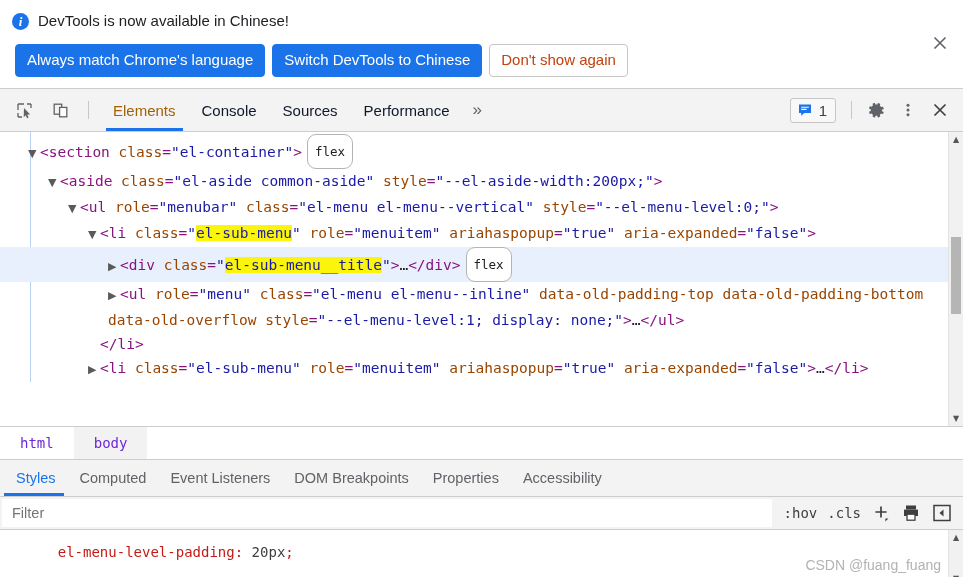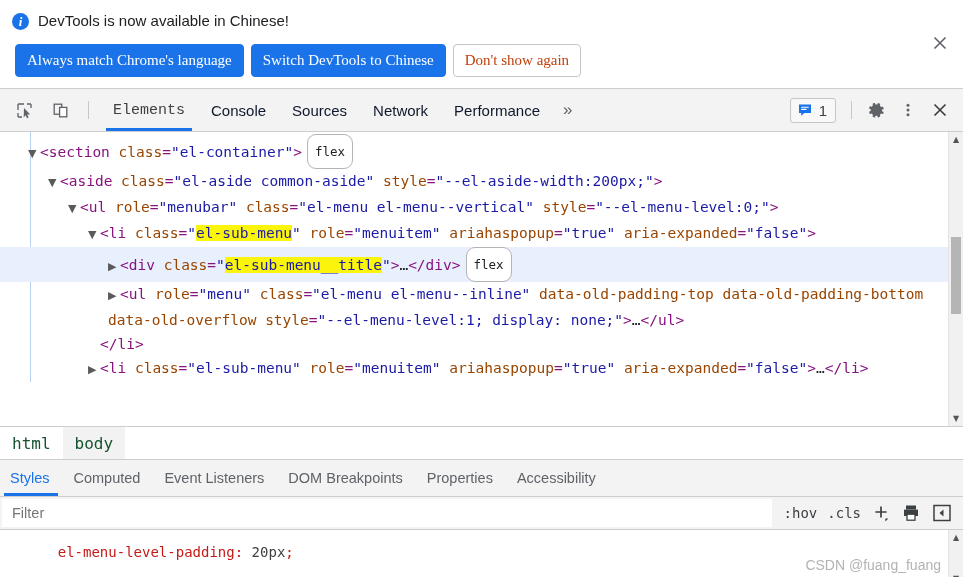--- a/index.html
+++ b/index.html
@@ -50,21 +50,21 @@
     line-height: 18px;
   }
   .infobar-buttons {
     display: flex;
     align-items: center;
     gap: 7px;
     margin-top: 11px;
     padding-left: 3px;
   }
   .btn {
-    font-family: Liberation Serif, serif;
+    font-family: Liberation Sans, sans-serif;
     font-size: 15px;
     line-height: 16px;
     padding: 7px 11px 8px 11px;
     border-radius: 4px;
     border: 1px solid transparent;
     cursor: pointer;
     white-space: nowrap;
   }
   .btn-primary {
     background: #1a73e8;
@@ -129,22 +129,21 @@
     display: flex;
     align-items: center;
     padding: 0 13px;
     font-size: 15px;
     color: #0f172a;
     cursor: pointer;
     position: relative;
     white-space: nowrap;
   }
   .tab.active {
-    color: #404040;
-    font-family: Liberation Mono, monospace;
+    color: #a16207;
   }
   .tab.active::after {
     content: "";
     position: absolute;
     left: 6px;
     right: 6px;
     bottom: 0;
     height: 3px;
     background: #1a73e8;
   }
@@ -279,24 +278,24 @@
     display: flex;
     align-items: stretch;
     height: 33px;
     background: #ffffff;
     border-bottom: 1px solid #cdcdcd;
     box-sizing: border-box;
   }
   .crumb {
     display: flex;
     align-items: center;
-    padding: 0 12px;
+    padding: 0 20px;
     font-family: "DejaVu Sans Mono", "Liberation Mono", monospace;
-    font-size: 16px;
-    color: #14532d;
+    font-size: 14px;
+    color: #6d28d9;
     cursor: pointer;
   }
   .crumb.alt { background: #f2f2f2; }
 
   
   .sidebar-tabs {
     display: flex;
     align-items: stretch;
     height: 37px;
     background: #f3f3f3;
@@ -306,21 +305,21 @@
   .sb-tab {
     display: flex;
     align-items: center;
     padding: 0 12px;
     font-size: 14.5px;
     color: #5f6368;
     cursor: pointer;
     position: relative;
     white-space: nowrap;
   }
-  .sb-tab:first-child { padding-left: 10px; }
+  .sb-tab:first-child { padding-left: 16px; }
   .sb-tab.active { color: #1a73e8; }
   .sb-tab.active::after {
     content: "";
     position: absolute;
     left: 4px;
     right: 4px;
     bottom: 0;
     height: 3px;
     background: #1a73e8;
   }
@@ -452,21 +451,20 @@
         <rect x="7.6" y="5.4" width="7.2" height="9.4" stroke="#5f6368" stroke-width="1.3" fill="#fff"></rect>
       </svg>
     </div>
     <div class="tb-sep"></div>
   </div>
 
   <div class="tabs">
     <div class="tab active">Elements</div>
     <div class="tab">Console</div>
     <div class="tab">Sources</div>
-    <div class="tab">Network</div>
     <div class="tab">Performance</div>
     <div class="tab-more">»</div>
   </div>
 
   <div class="toolbar-right">
     <div class="issues-pill">
       <svg width="16" height="16" viewBox="0 0 16 16" aria-hidden="true">
         <path d="M2 2.6 h12 v8.3 h-6.6 l-3.2 2.9 v-2.9 h-2.2 z" fill="#1a73e8"></path>
         <path d="M4.2 5.2 h7.6 M4.2 7.4 h5.4" stroke="#ffffff" stroke-width="1.1"></path>
       </svg>

